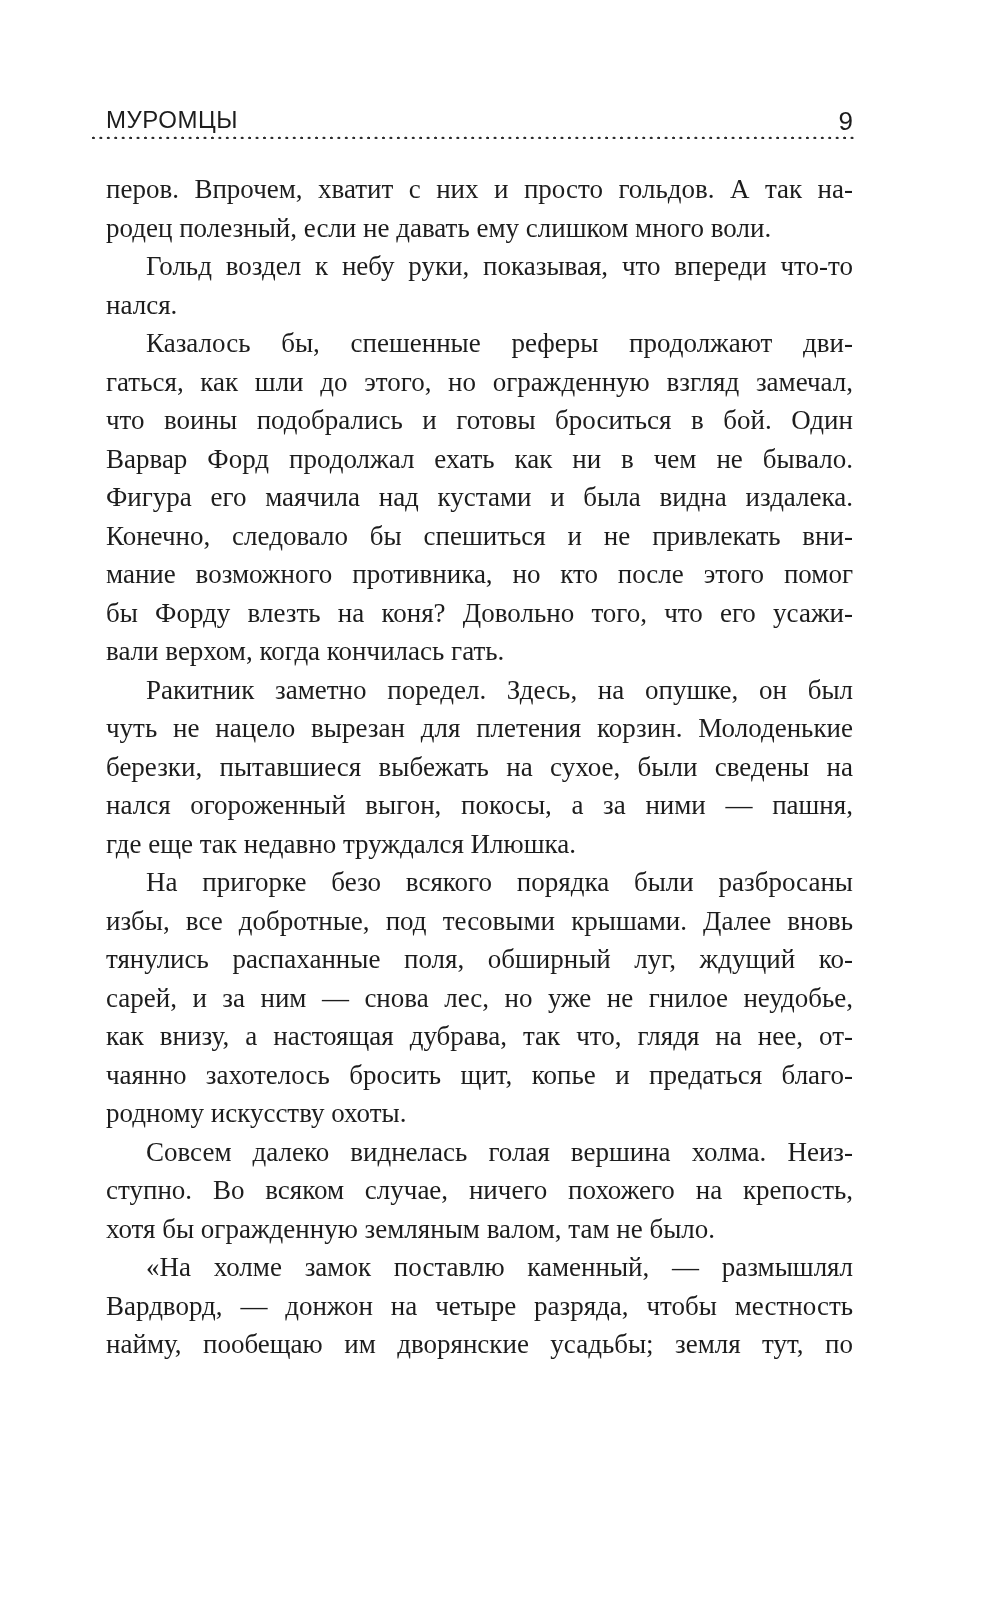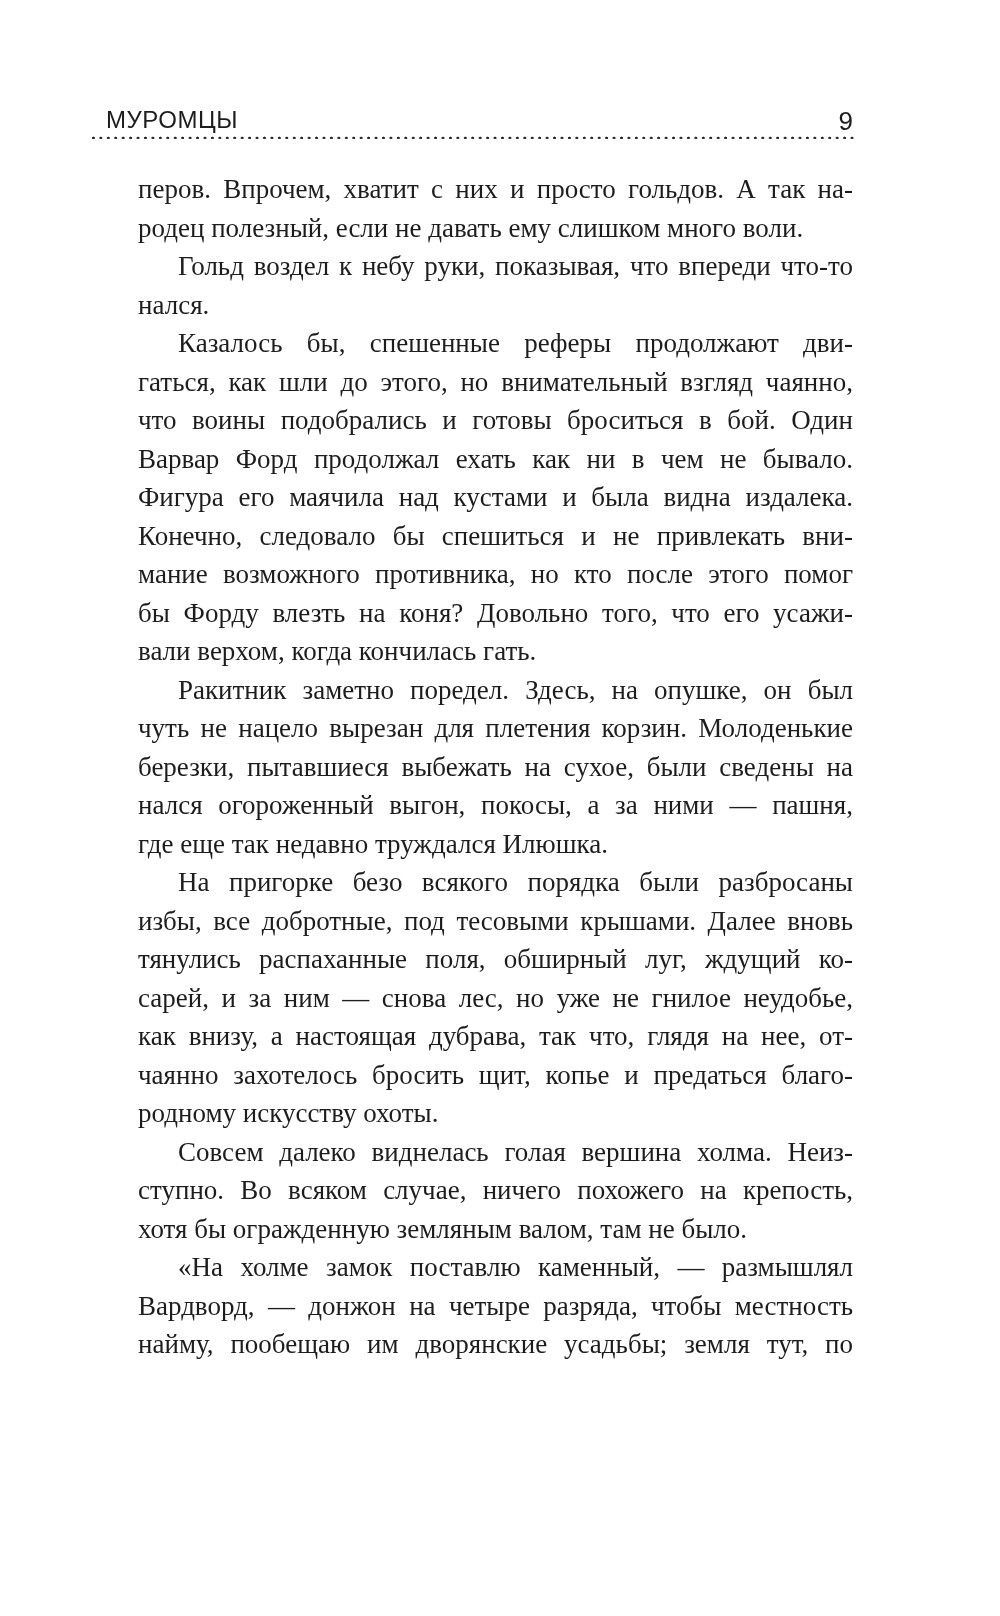--- a/index.html
+++ b/index.html
@@ -59,21 +59,20 @@
     line-height: 38.5px;
     color: var(--text-color);
     text-rendering: optimizeLegibility;
   }
   .paragraph { }
   .line {
     text-align: justify;
     text-align-last: justify;
     hyphens: none;
     white-space: nowrap; 
-    margin-left: 32px;
   }
   .line.indent { text-indent: 40px; }
   .line.last {
     text-align-last: left;
     white-space: normal;
   }
 </style>
 </head>
 <body>
 
@@ -90,21 +89,21 @@
       <div class="paragraph">
         <div class="line">перов. Впрочем, хватит с них и просто гольдов. А так на-</div>
         <div class="line last">родец полезный, если не давать ему слишком много воли.</div>
       </div>
       <div class="paragraph">
         <div class="line indent">Гольд воздел к небу руки, показывая, что впереди что-то</div>
         <div class="line last">нался.</div>
       </div>
       <div class="paragraph">
         <div class="line indent">Казалось бы, спешенные реферы продолжают дви-</div>
-        <div class="line">гаться, как шли до этого, но внимательный взгляд чаянно,</div>
+        <div class="line">гаться, как шли до этого, но огражденную взгляд замечал,</div>
         <div class="line">что воины подобрались и готовы броситься в бой. Один</div>
         <div class="line">Варвар Форд продолжал ехать как ни в чем не бывало.</div>
         <div class="line">Фигура его маячила над кустами и была видна издалека.</div>
         <div class="line">Конечно, следовало бы спешиться и не привлекать вни-</div>
         <div class="line">мание возможного противника, но кто после этого помог</div>
         <div class="line">бы Форду влезть на коня? Довольно того, что его усажи-</div>
         <div class="line last">вали верхом, когда кончилась гать.</div>
       </div>
       <div class="paragraph">
         <div class="line indent">Ракитник заметно поредел. Здесь, на опушке, он был</div>

